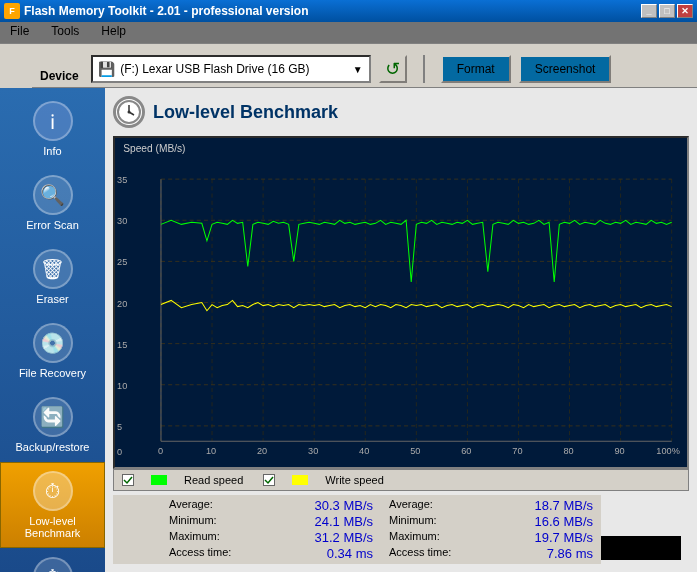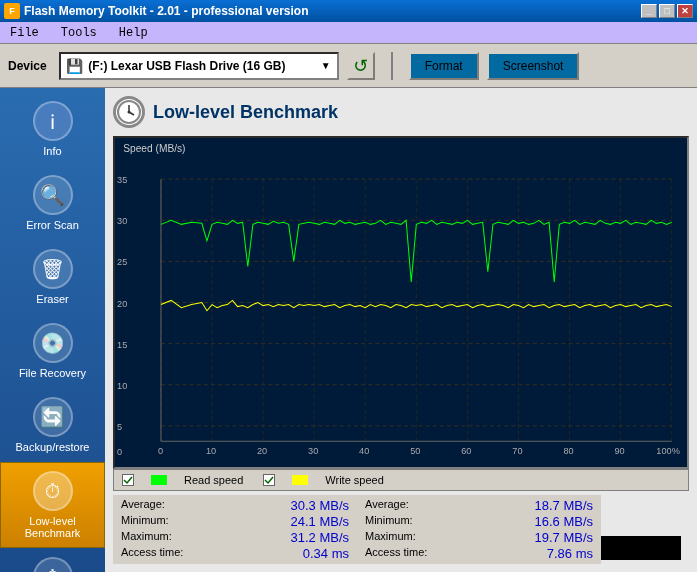--- a/index.html
+++ b/index.html
@@ -21,40 +21,39 @@
     .title-icon { width: 16px; height: 16px; background: orange; border-radius: 2px; display: flex; align-items: center; justify-content: center; font-size: 9px; color: white; font-weight: bold; }
     .title-buttons { display: flex; gap: 2px; }
     .title-btn {
       width: 16px; height: 14px; background: #c0c0c0;
       border: 1px solid #808080; border-top-color: #fff; border-left-color: #fff;
       display: flex; align-items: center; justify-content: center; font-size: 9px; cursor: pointer;
     }
 
     
     .menu-bar {
-      background: #c4b5fd;
+      background: #737373;
       height: 22px;
       display: flex;
-      align-items: center;
       padding: 0 4px;
       border-bottom: 1px solid #808080;
       gap: 10px;
-      font-family: Liberation Mono, monospace;
     }
     .menu-item { padding: 2px 6px; cursor: pointer; font-size: 12px; }
 
     
     .toolbar {
       background: #d4d0c8;
       height: 44px;
       display: flex;
-      align-items: center;
+      align-items: flex-end;
       padding: 4px 8px;
       gap: 8px;
       border-bottom: 1px solid #808080;
+      margin-left: 32px;
     }
     .toolbar-label { font-size: 12px; font-weight: bold; margin-right: 4px; }
     .device-select-wrapper {
       display: flex; align-items: center;
       background: white;
       border: 2px inset #808080;
       padding: 2px 6px;
       width: 280px;
       height: 28px;
       font-size: 12px;
@@ -180,20 +179,21 @@
       border: 1px solid #666;
       background: white;
       display: flex; align-items: center; justify-content: center;
     }
     .legend-color-box { width: 16px; height: 10px; }
 
     .stats-row {
       display: flex;
       gap: 0;
       background: #d4d0c8;
+      padding-left: 48px;
     }
     .stats-col {
       flex: 1;
       padding: 2px 8px;
     }
     .stat-line {
       display: flex;
       justify-content: space-between;
       margin: 1px 0;
       font-size: 11px;
@@ -228,21 +228,21 @@
 <div class="menu-bar">
   <span class="menu-item">File</span>
   <span class="menu-item">Tools</span>
   <span class="menu-item">Help</span>
 </div>
 
 <div class="toolbar">
   <span class="toolbar-label">Device</span>
   <div class="device-select-wrapper">
     <span class="device-icon">💾</span>
-    <span style="font-size:12px;font-weight:bold;">(F:) Lexar  USB Flash Drive (16 GB)</span>
+    <span style="font-size:12px;">(F:) Lexar  USB Flash Drive (16 GB)</span>
     <span style="margin-left:auto; font-size:10px;">▼</span>
   </div>
   <div class="refresh-btn">
     <span style="font-size:18px; color:#006600;">↺</span>
   </div>
   <div class="separator-v"></div>
   <button class="action-btn">Format</button>
   <button class="action-btn">Screenshot</button>
 </div>
 

